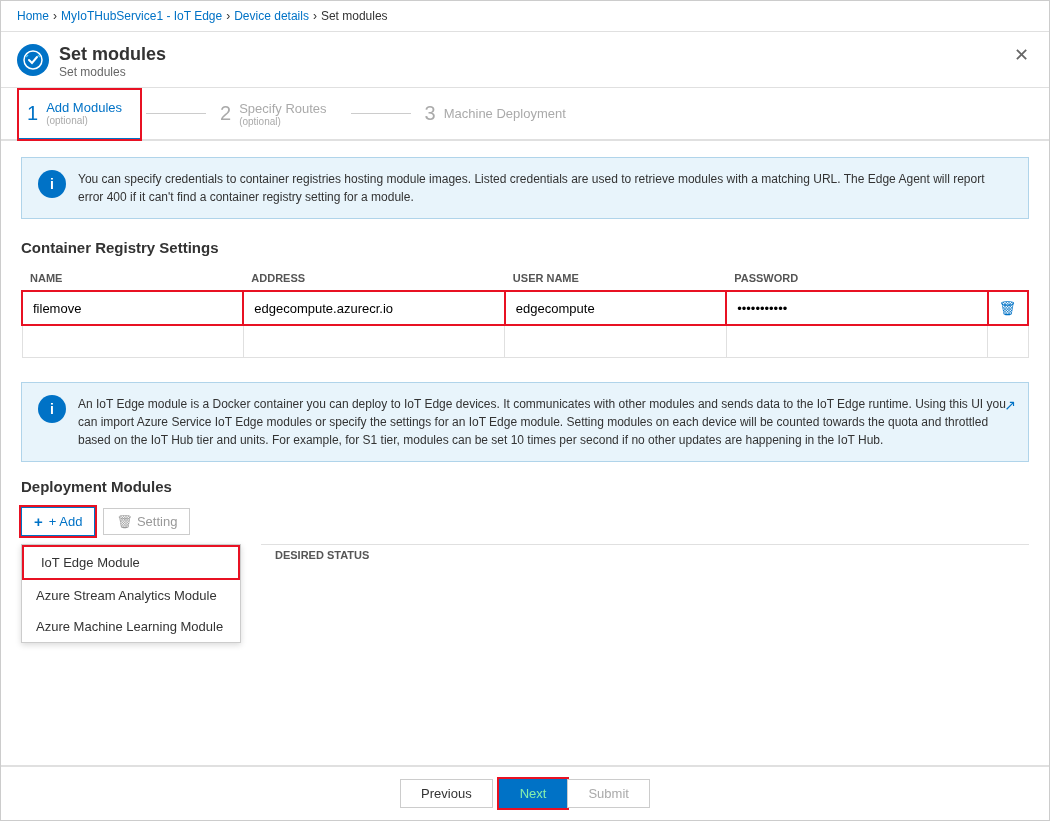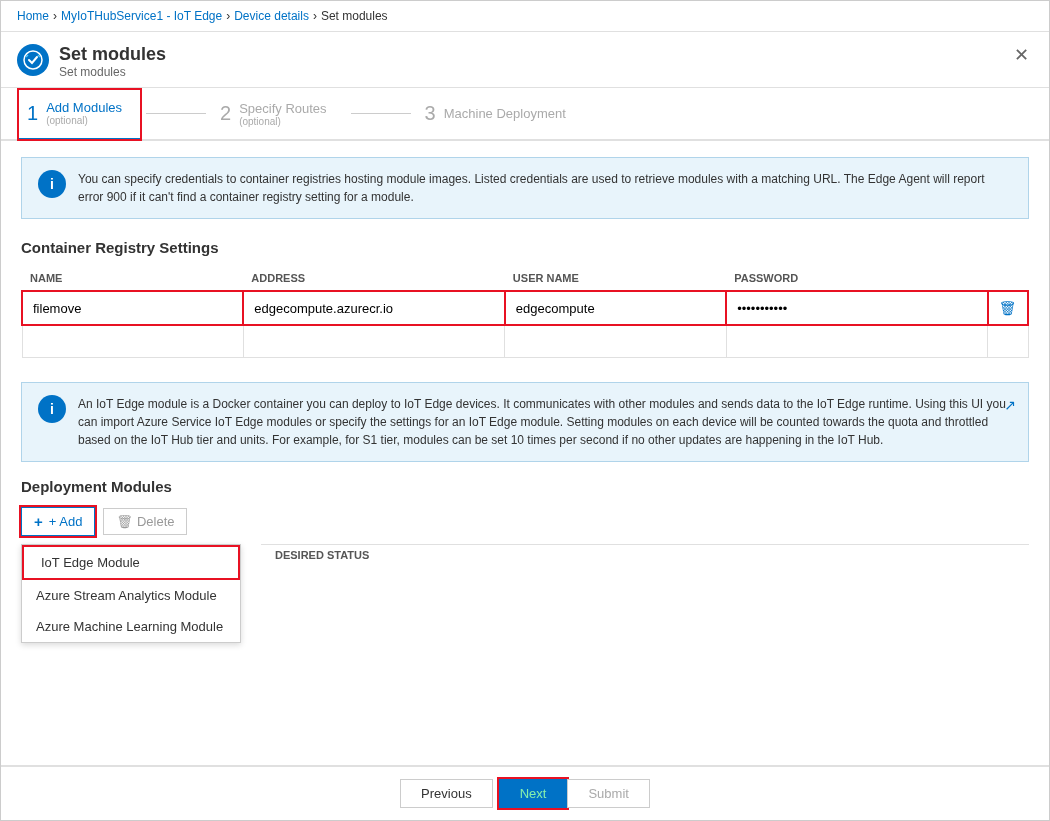--- a/index.html
+++ b/index.html
@@ -338,21 +338,21 @@
         <div class="step-label" style="color:#aaa;">Machine Deployment</div>
         <div class="step-sublabel"></div>
       </div>
     </div>
   </div>
 
   <div class="content">
 
     <div class="info-box">
       <div class="info-icon">i</div>
-      <p>You can specify credentials to container registries hosting module images. Listed credentials are used to retrieve modules with a matching URL. The Edge Agent will report error 900 if it can't find a container registry setting for a module.</p>
+      <p>You can specify credentials to container registries hosting module images. Listed credentials are used to retrieve modules with a matching URL. The Edge Agent will report error 400 if it can't find a container registry setting for a module.</p>
     </div>
 
     <div class="section-title">Container Registry Settings</div>
     <table class="registry-table">
       <thead>
         <tr>
           <th class="table-col-name">NAME</th>
           <th class="table-col-address">ADDRESS</th>
           <th class="table-col-user">USER NAME</th>
           <th class="table-col-password">PASSWORD</th>
@@ -386,21 +386,21 @@
     </div>
 
     <div class="section-title">Deployment Modules</div>
     <div class="toolbar">
       <button class="btn-add">
         <span style="font-size:15px; font-weight:bold; color:#0072c6;">+</span>
         <span style="color:#0072c6;margin-left:2px;">+ Add</span>
       </button>
       <button class="btn-delete">
         <span>🗑</span>
-        <span>Delete</span>
+        <span>Setting</span>
       </button>
     </div>
 
     <div style="display:flex; gap:0;">
       <div class="dropdown-menu">
         <div class="dropdown-item active-item">
           <span>IoT Edge Module</span>
         </div>
         <div class="dropdown-item">
           <span>Azure Stream Analytics Module</span>

